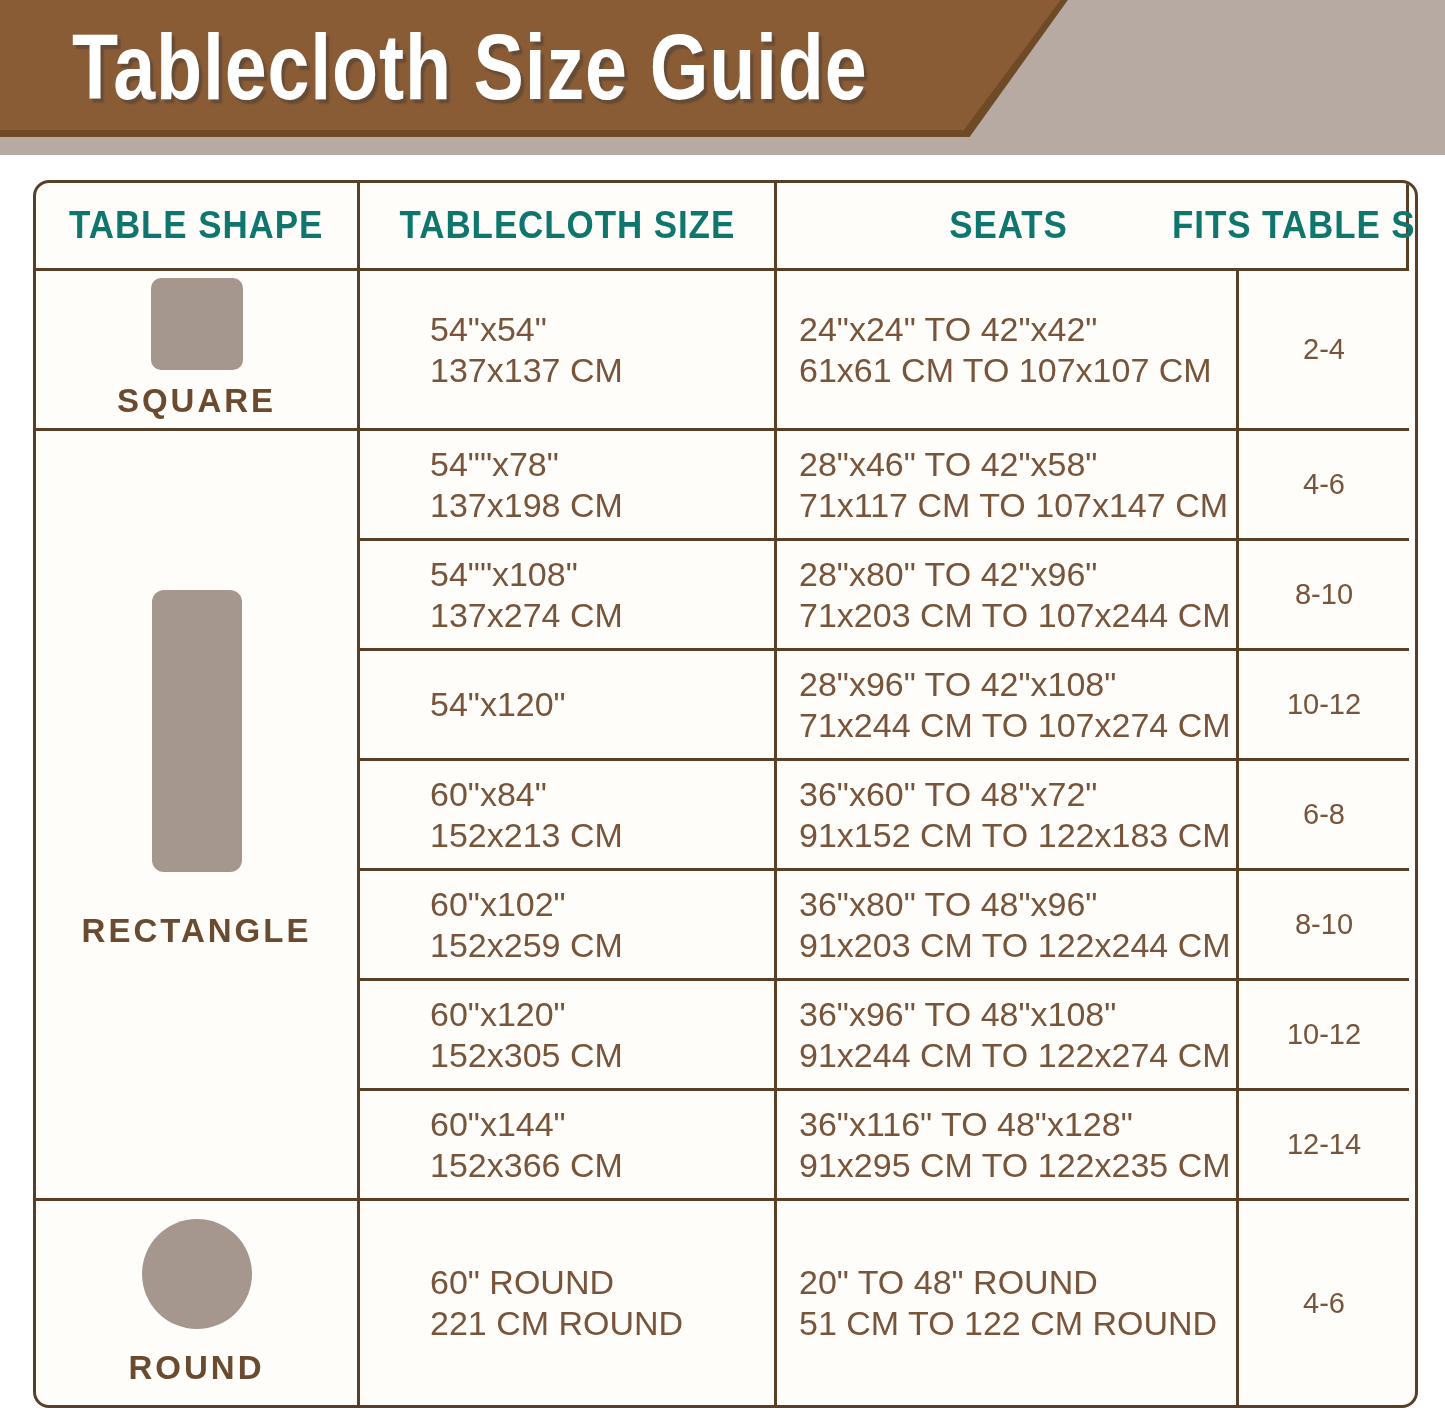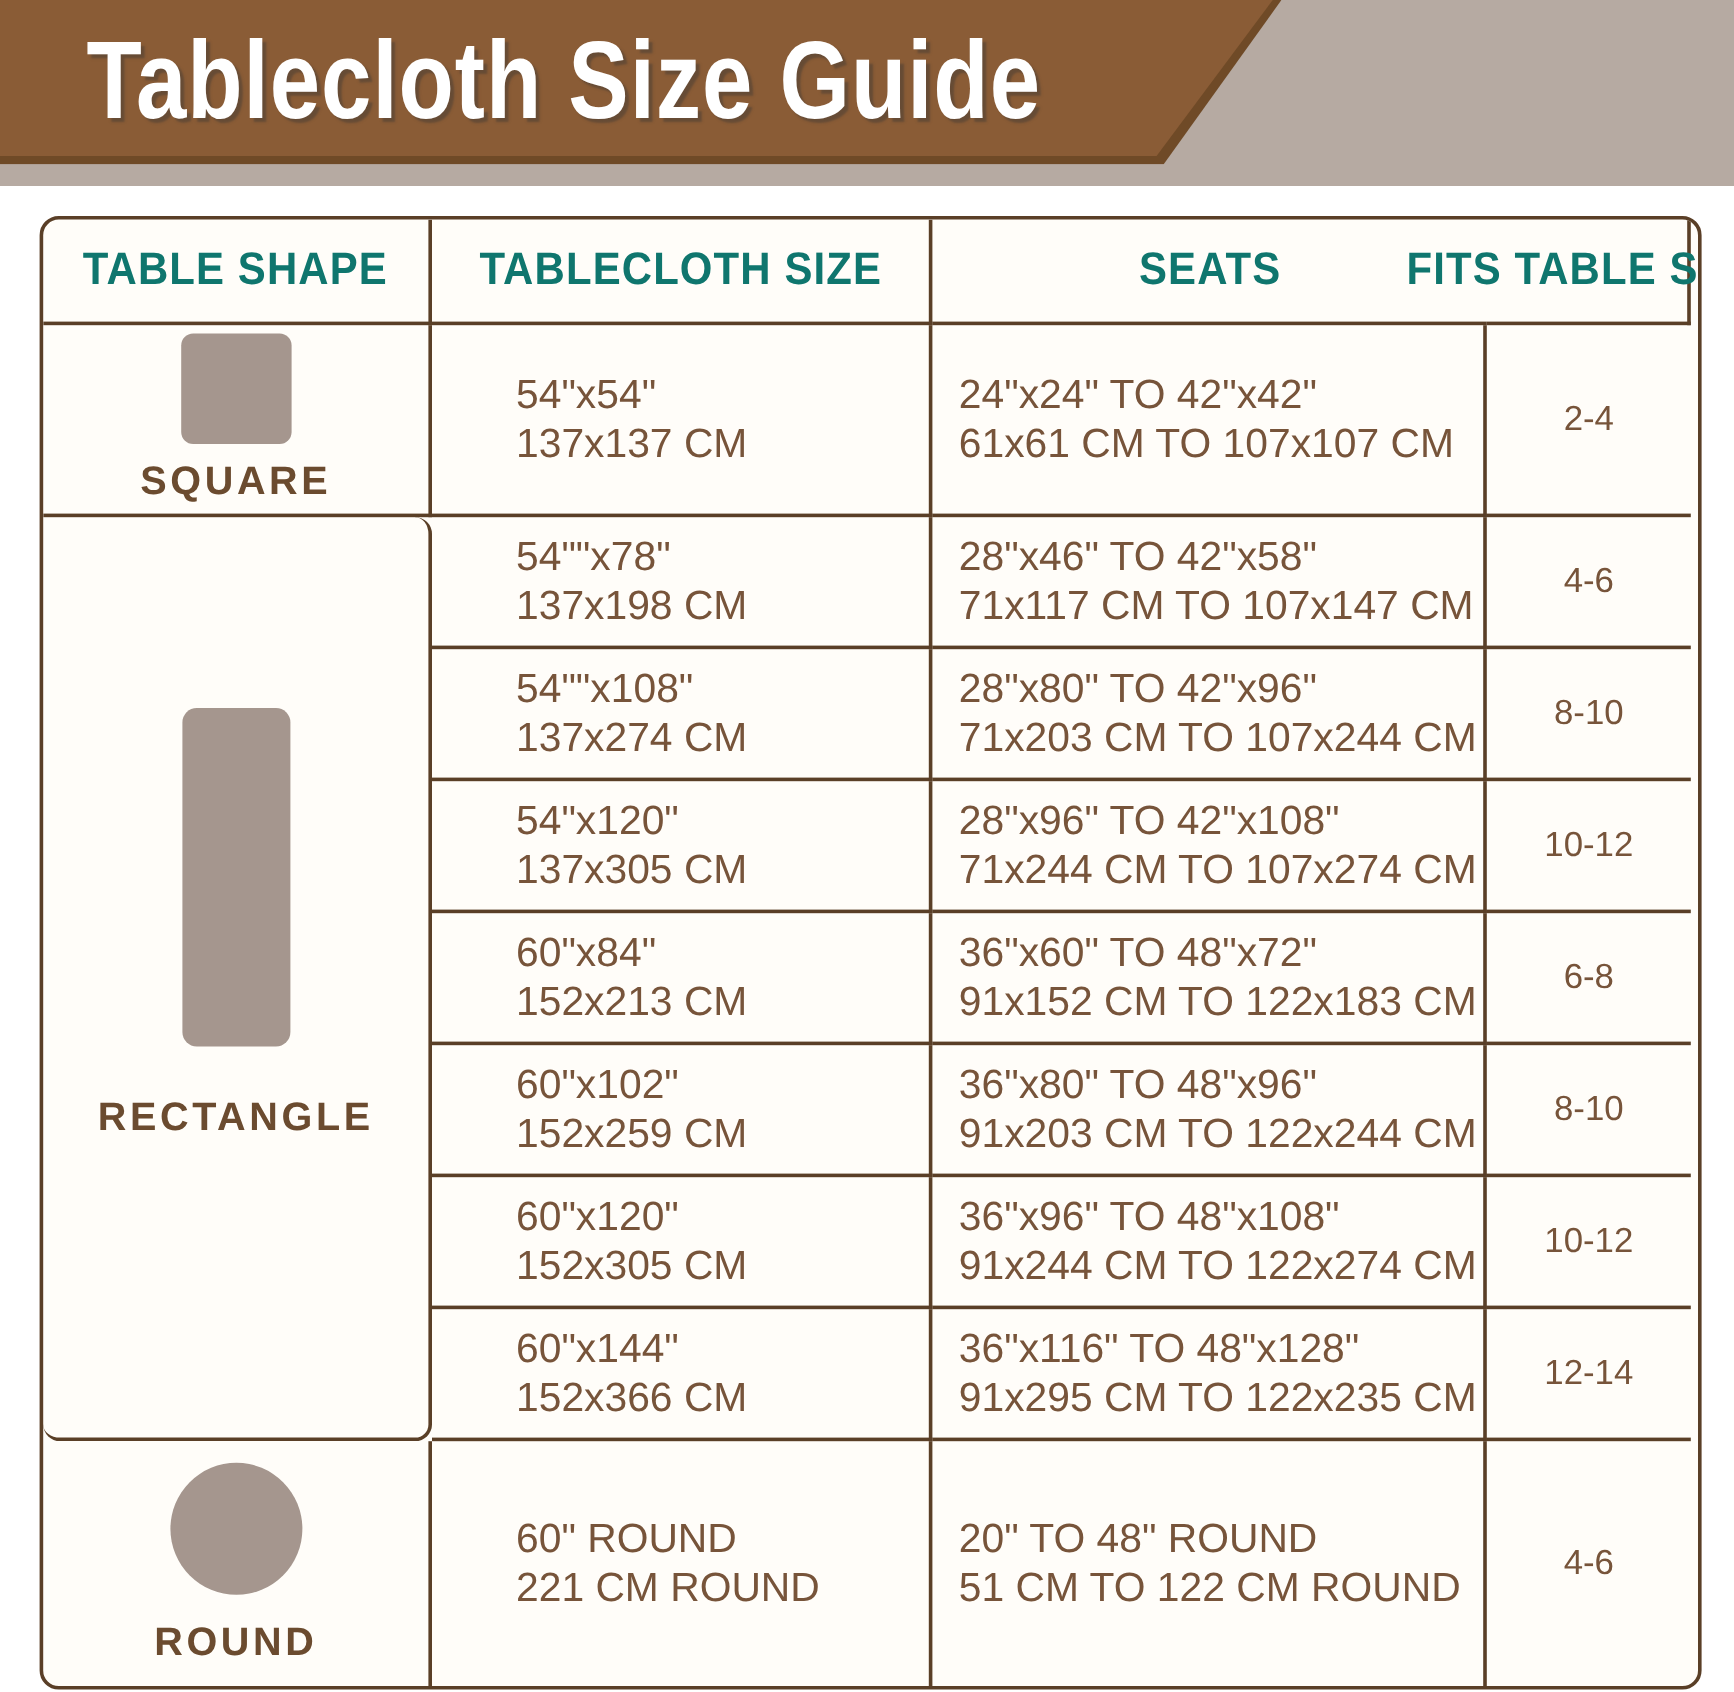--- a/index.html
+++ b/index.html
@@ -79,21 +79,21 @@
     <div class="cell data c2 br bb">
       <div>54"x54"</div>
       <div>137x137 CM</div>
     </div>
     <div class="cell data c3 br bb">
       <div>24"x24" TO 42"x42"</div>
       <div>61x61 CM TO 107x107 CM</div>
     </div>
     <div class="cell seats bb">2-4</div>
 
-    <div class="cell shape-cell shape-rect-cell br bb" style="grid-row:3 / span 7;border-radius:14px;">
+    <div class="cell shape-cell shape-rect-cell br bb" style="grid-row:3 / span 7;">
       <div class="rect-icon"></div>
       <div class="shape-label">RECTANGLE</div>
     </div>
 
     <div class="cell data c2 br bb">
       <div>54""x78"</div>
       <div>137x198 CM</div>
     </div>
     <div class="cell data c3 br bb">
       <div>28"x46" TO 42"x58"</div>
@@ -106,21 +106,20 @@
       <div>137x274 CM</div>
     </div>
     <div class="cell data c3 br bb">
       <div>28"x80" TO 42"x96"</div>
       <div>71x203 CM TO 107x244 CM</div>
     </div>
     <div class="cell seats bb">8-10</div>
 
     <div class="cell data c2 br bb">
       <div>54"x120"</div>
-      <div>137x305 CM</div>
     </div>
     <div class="cell data c3 br bb">
       <div>28"x96" TO 42"x108"</div>
       <div>71x244 CM TO 107x274 CM</div>
     </div>
     <div class="cell seats bb">10-12</div>
 
     <div class="cell data c2 br bb">
       <div>60"x84"</div>
       <div>152x213 CM</div>

